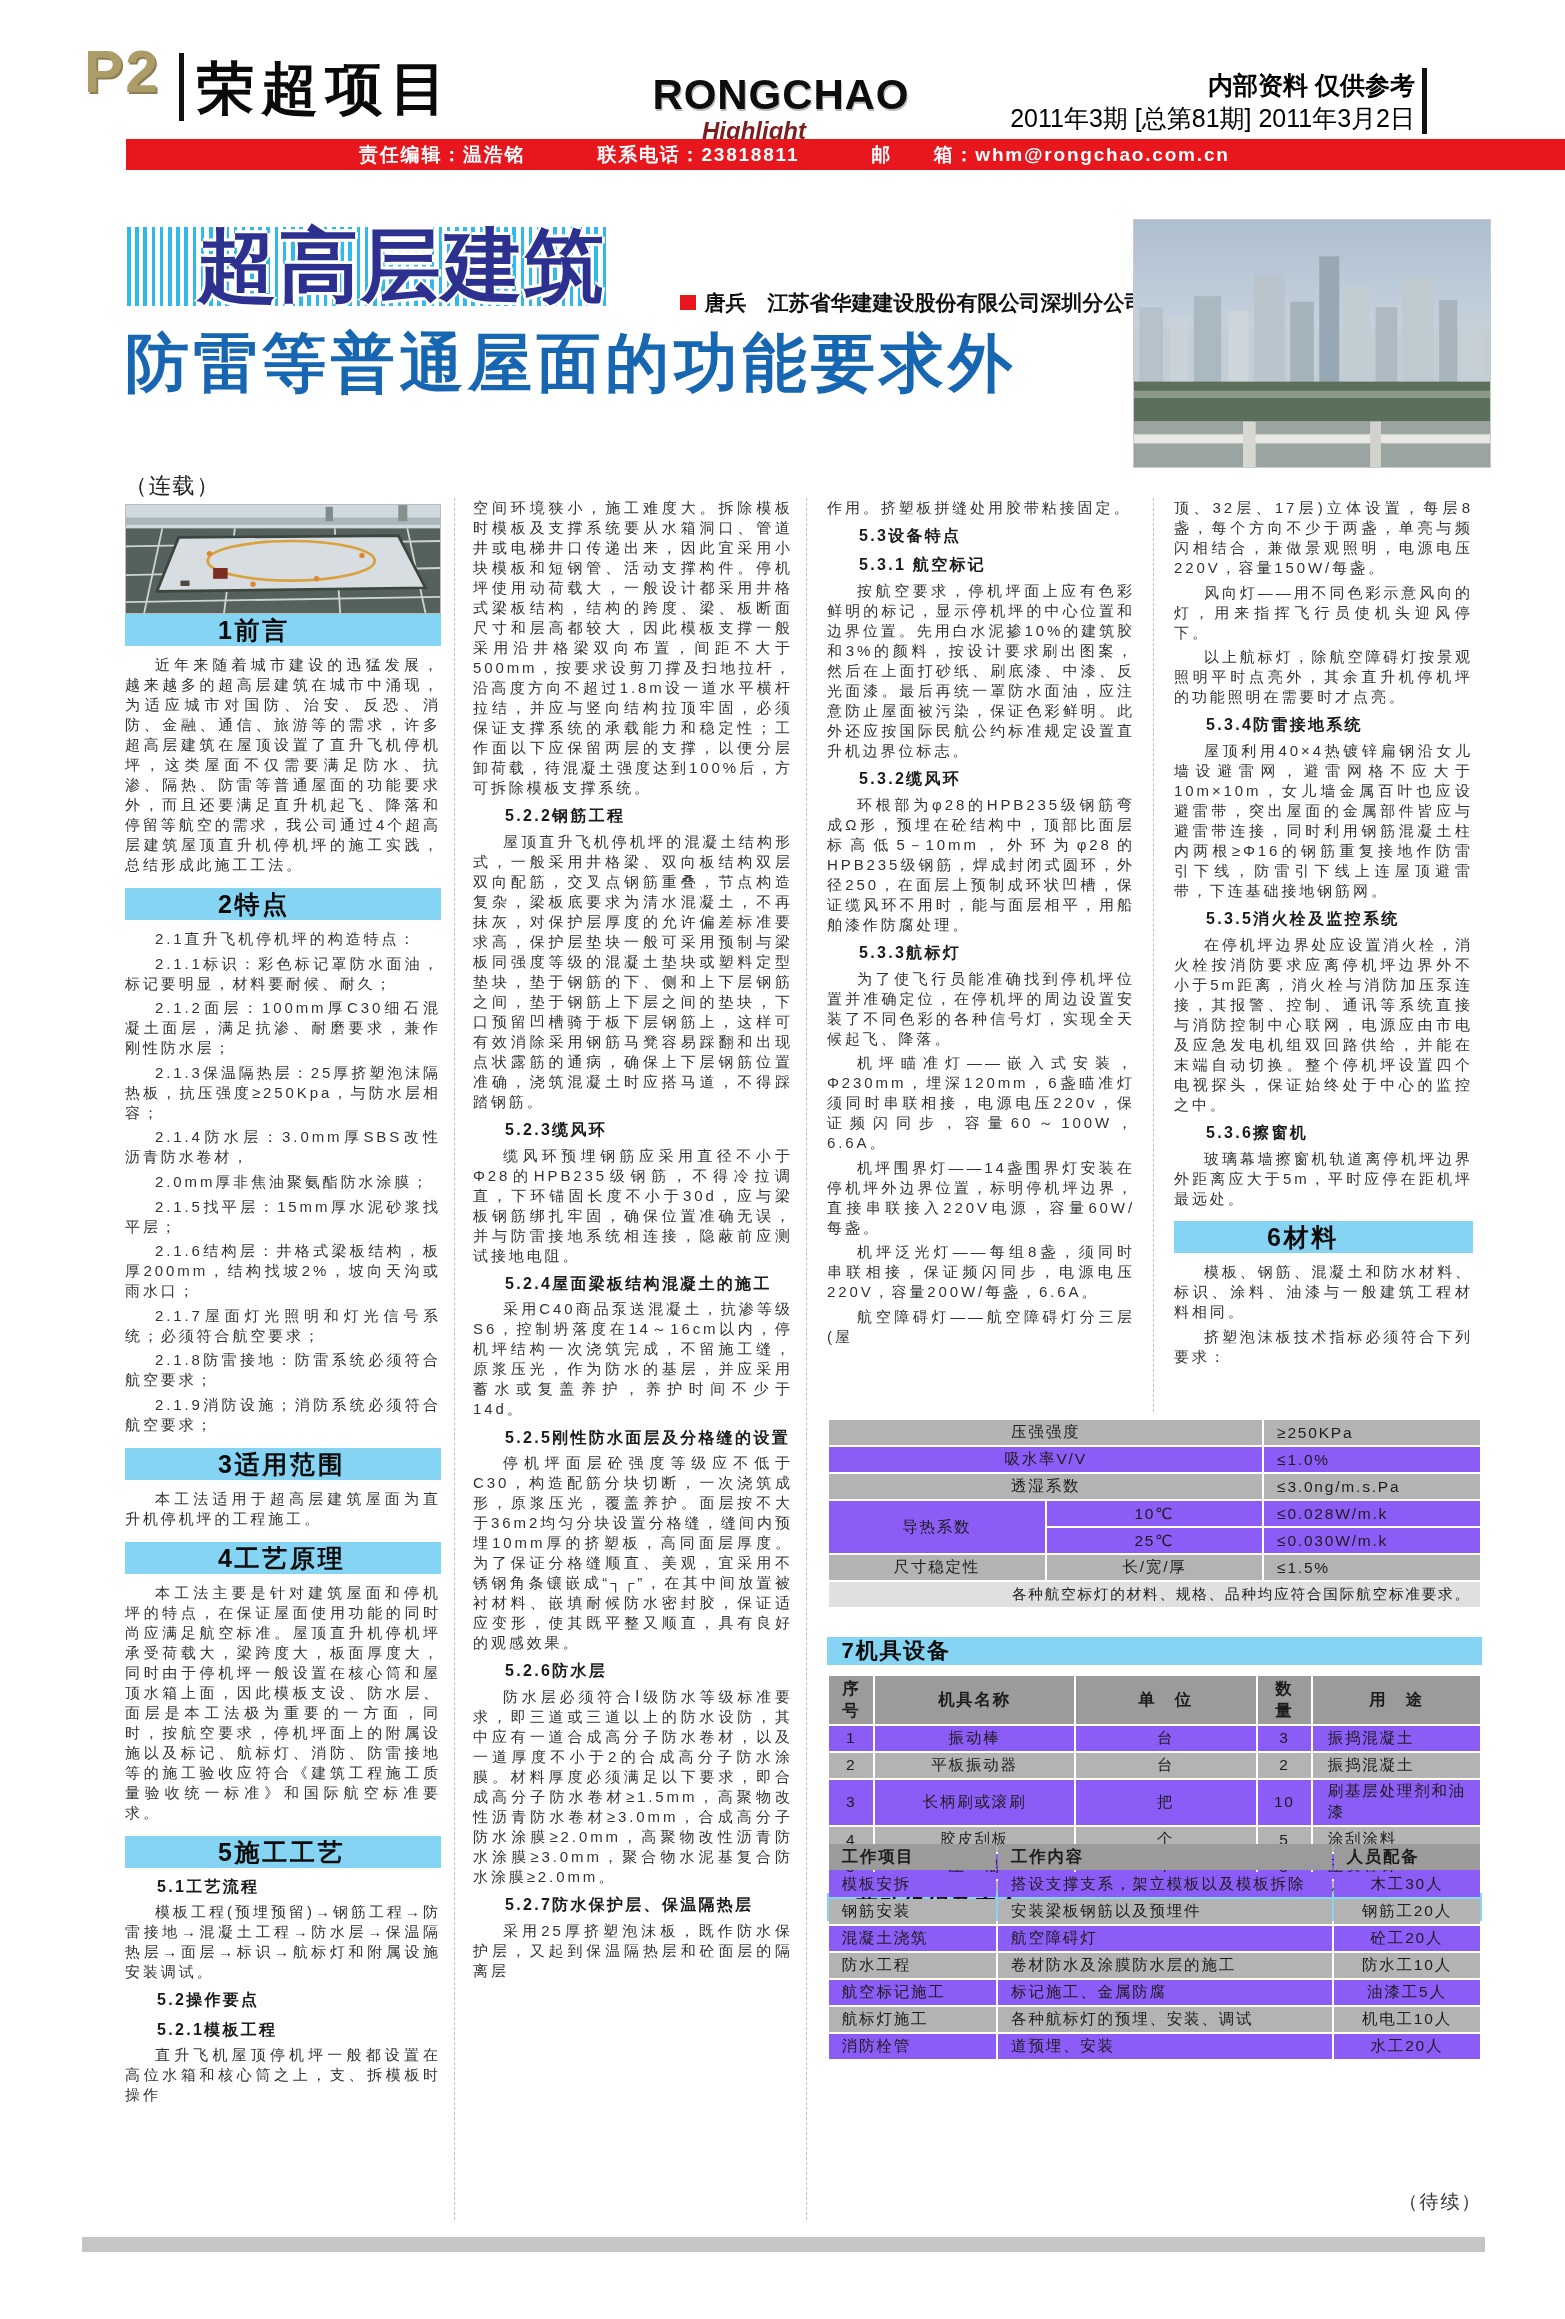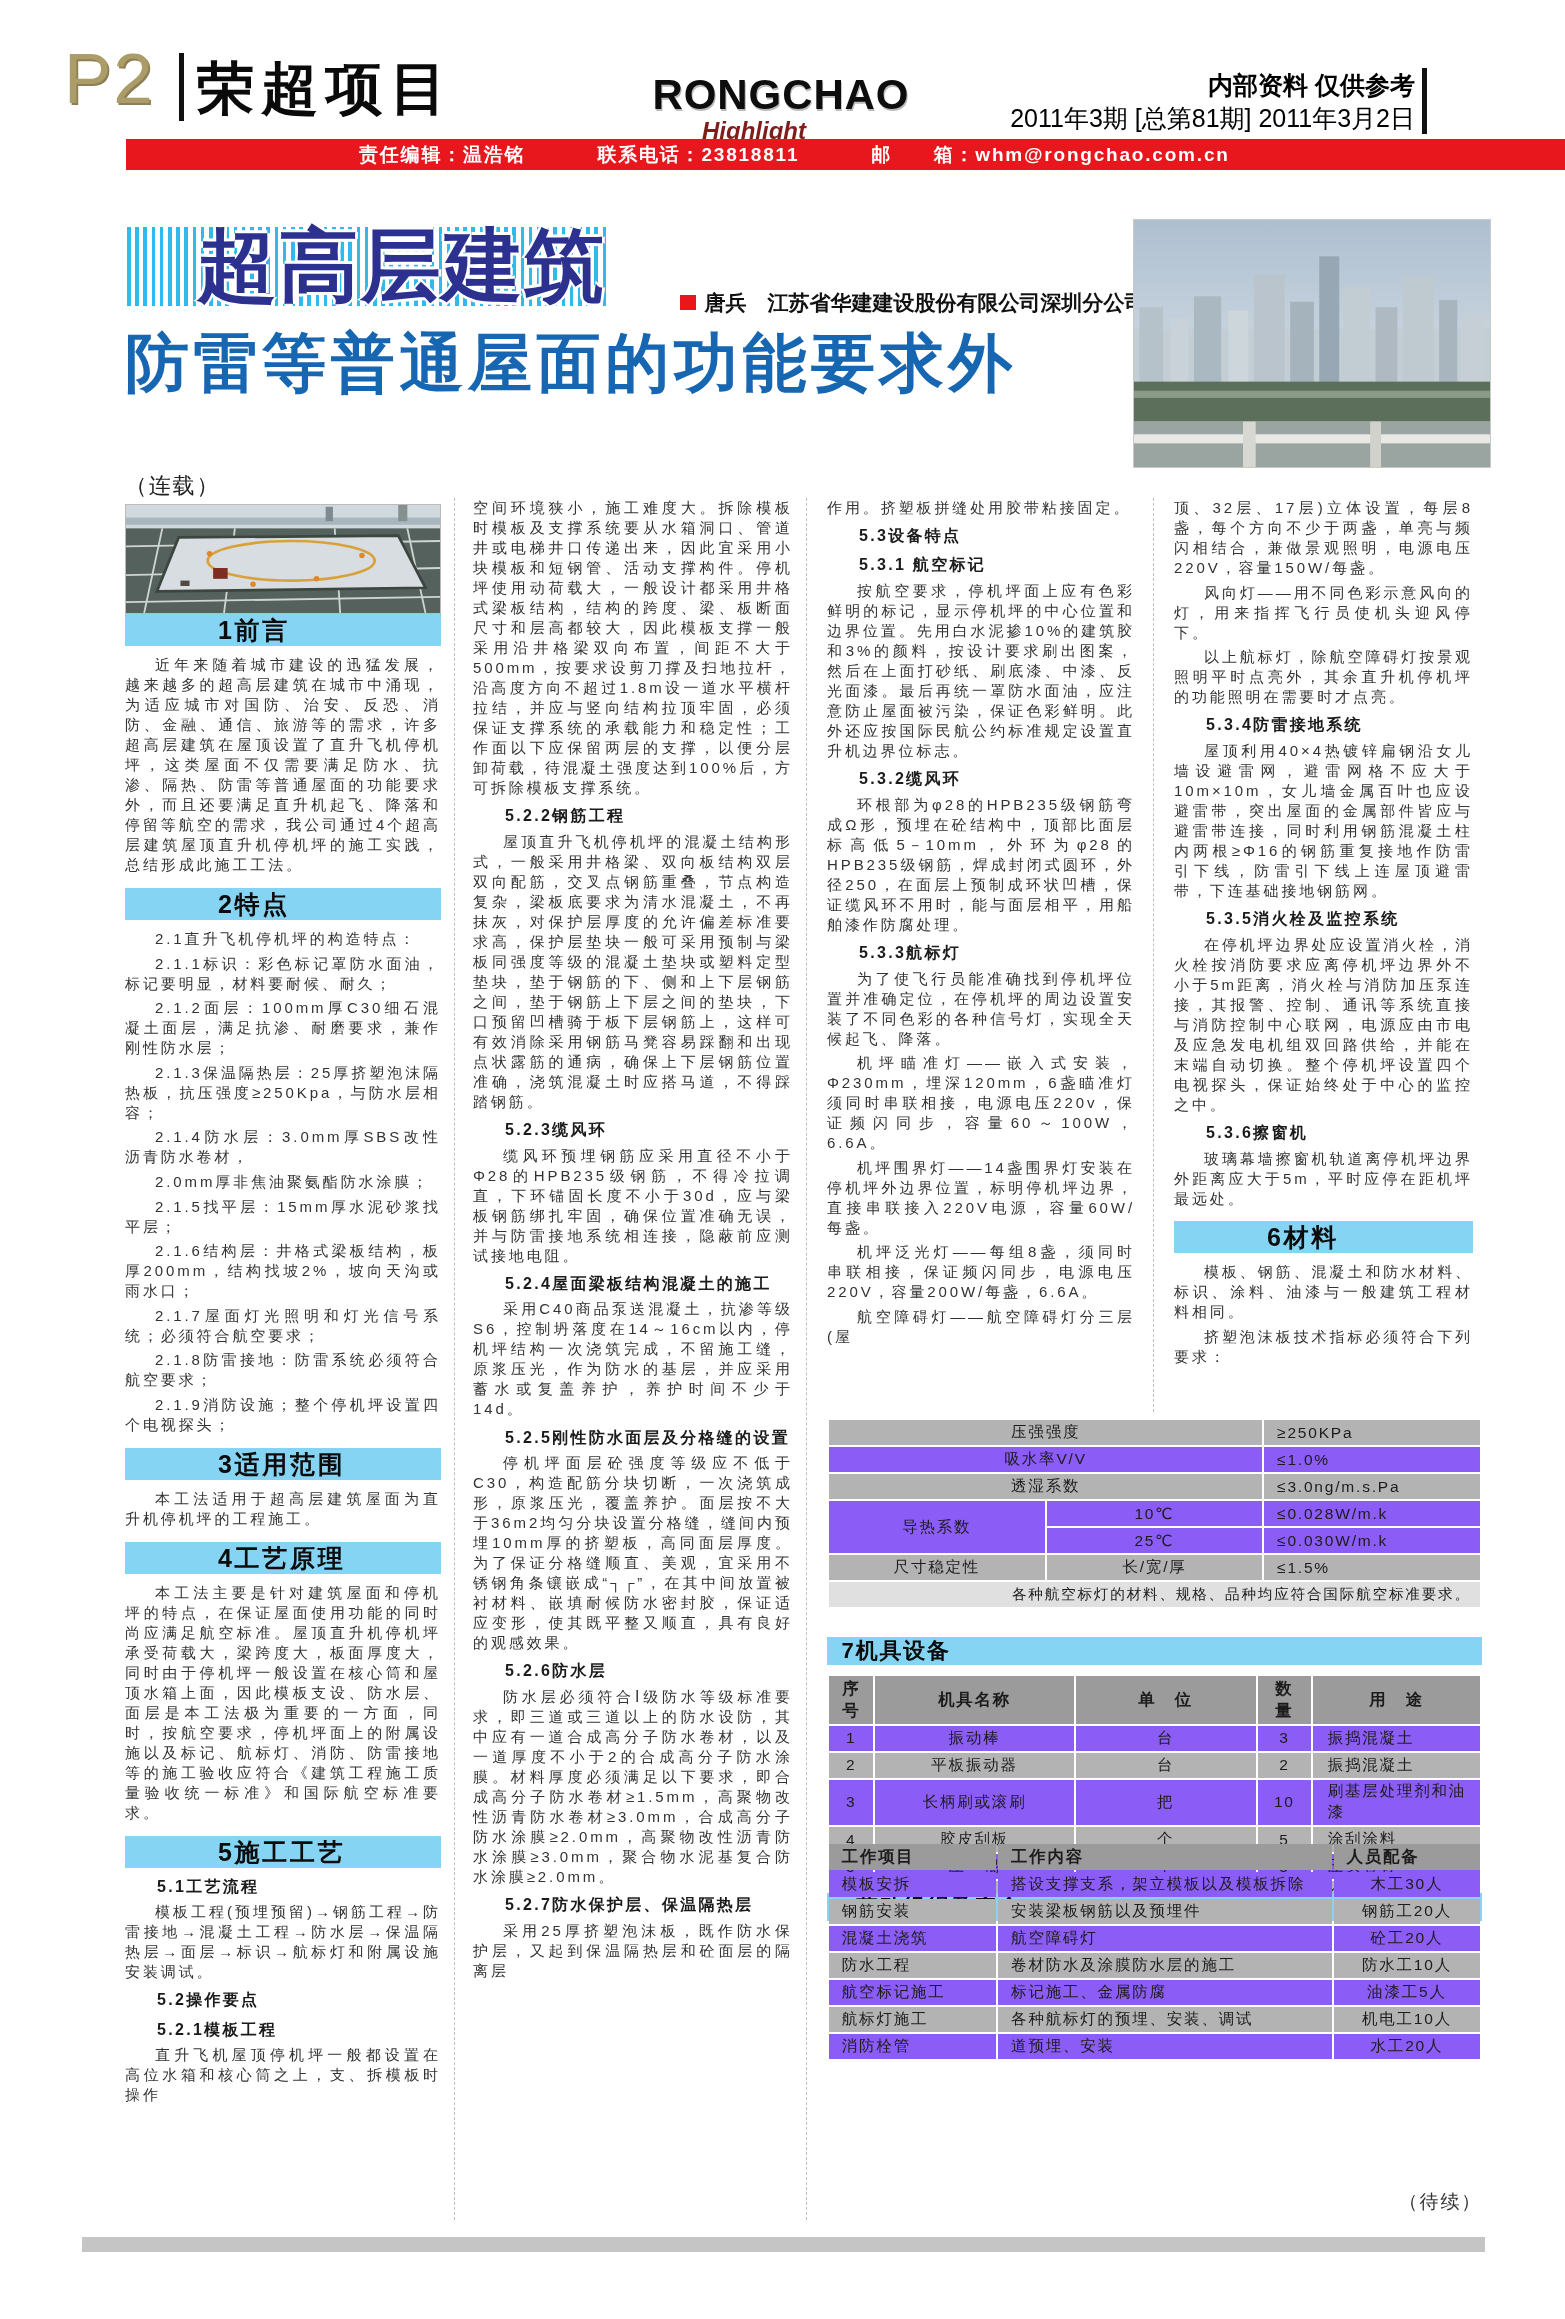--- a/index.html
+++ b/index.html
@@ -3,21 +3,21 @@
 <meta charset="utf-8">
 <style>
   * { margin:0; padding:0; box-sizing:border-box; }
   html,body { background:#888; }
   #page {
     position:relative; width:1565px; height:2320px; background:#ffffff;
     font-family:"Liberation Sans","DejaVu Sans",sans-serif; overflow:hidden; margin:0 auto;
     color:#222;
   }
   
-  #p2 { position:absolute; left:64px; top:38px; font-size:71px; font-weight:normal; color:#ac9c68; letter-spacing:1.8px; text-shadow:1.8px 1.8px 0 #8d7f55;}
+  #p2 { position:absolute; left:84px; top:38px; font-size:59px; font-weight:bold; color:#ac9c68; letter-spacing:1.8px; text-shadow:1.8px 1.8px 0 #8d7f55;}
   #hdr-divider { position:absolute; left:179px; top:53px; width:4.6px; height:68px; background:#111; }
   #section-title { position:absolute; left:197px; top:51px; font-size:57px; font-weight:600; color:#0a0a0a; letter-spacing:7.3px; }
   #brand { position:absolute; left:603px; top:71px; width:356px; text-align:center; font-size:42px; font-weight:900; color:#0d0d0d; letter-spacing:0.9px; text-shadow:0.9px 1.8px 0 #bbb;}
   #brand-sub { position:absolute; left:603px; top:117px; width:302px; text-align:center; font-size:24px; font-weight:bold; font-style:italic; color:#7f1d1d; }
   #notice { position:absolute; left:958px; top:69px; width:457px; text-align:right; font-size:25px; font-weight:bold; color:#000; }
   #issue  { position:absolute; left:914px; top:102px; width:501px; text-align:right; font-size:25px; color:#000; }
   #hdr-rule { position:absolute; left:1422px; top:68px; width:4.6px; height:66px; background:#111; }
   #editor-bar { position:absolute; left:126px; top:139px; width:1439px; height:31px; background:#e8171e; color:#fff; display:flex; align-items:center; font-size:19px; font-weight:bold; letter-spacing:1.8px;}
   #editor-bar span { margin-left:72px; white-space:nowrap; }
   #editor-bar span:first-child { margin-left:233px; }
@@ -162,21 +162,21 @@
       <div class="para">2.1直升飞机停机坪的构造特点：</div>
       <div class="para">2.1.1标识：彩色标记罩防水面油，标记要明显，材料要耐候、耐久；</div>
       <div class="para">2.1.2面层：100mm厚C30细石混凝土面层，满足抗渗、耐磨要求，兼作刚性防水层；</div>
       <div class="para">2.1.3保温隔热层：25厚挤塑泡沫隔热板，抗压强度≥250Kpa，与防水层相容；</div>
       <div class="para">2.1.4防水层：3.0mm厚SBS改性沥青防水卷材，</div>
       <div class="para">2.0mm厚非焦油聚氨酯防水涂膜；</div>
       <div class="para">2.1.5找平层：15mm厚水泥砂浆找平层；</div>
       <div class="para">2.1.6结构层：井格式梁板结构，板厚200mm，结构找坡2%，坡向天沟或雨水口；</div>
       <div class="para">2.1.7屋面灯光照明和灯光信号系统；必须符合航空要求；</div>
       <div class="para">2.1.8防雷接地：防雷系统必须符合航空要求；</div>
-      <div class="para">2.1.9消防设施；整个停机坪设置四个电视探头；</div>
+      <div class="para">2.1.9消防设施；消防系统必须符合航空要求；</div>
       <div class="sechead">3适用范围</div>
       <div class="para">本工法适用于超高层建筑屋面为直升机停机坪的工程施工。</div>
       <div class="sechead">4工艺原理</div>
       <div class="para">本工法主要是针对建筑屋面和停机坪的特点，在保证屋面使用功能的同时尚应满足航空标准。屋顶直升机停机坪承受荷载大，梁跨度大，板面厚度大，同时由于停机坪一般设置在核心筒和屋顶水箱上面，因此模板支设、防水层、面层是本工法极为重要的一方面，同时，按航空要求，停机坪面上的附属设施以及标记、航标灯、消防、防雷接地等的施工验收应符合《建筑工程施工质量验收统一标准》和国际航空标准要求。</div>
       <div class="sechead">5施工工艺</div>
       <div class="subhead">5.1工艺流程</div>
       <div class="para">模板工程(预埋预留)→钢筋工程→防雷接地→混凝土工程→防水层→保温隔热层→面层→标识→航标灯和附属设施安装调试。</div>
       <div class="subhead">5.2操作要点</div>
       <div class="subhead">5.2.1模板工程</div>
       <div class="para">直升飞机屋顶停机坪一般都设置在高位水箱和核心筒之上，支、拆模板时操作</div>

